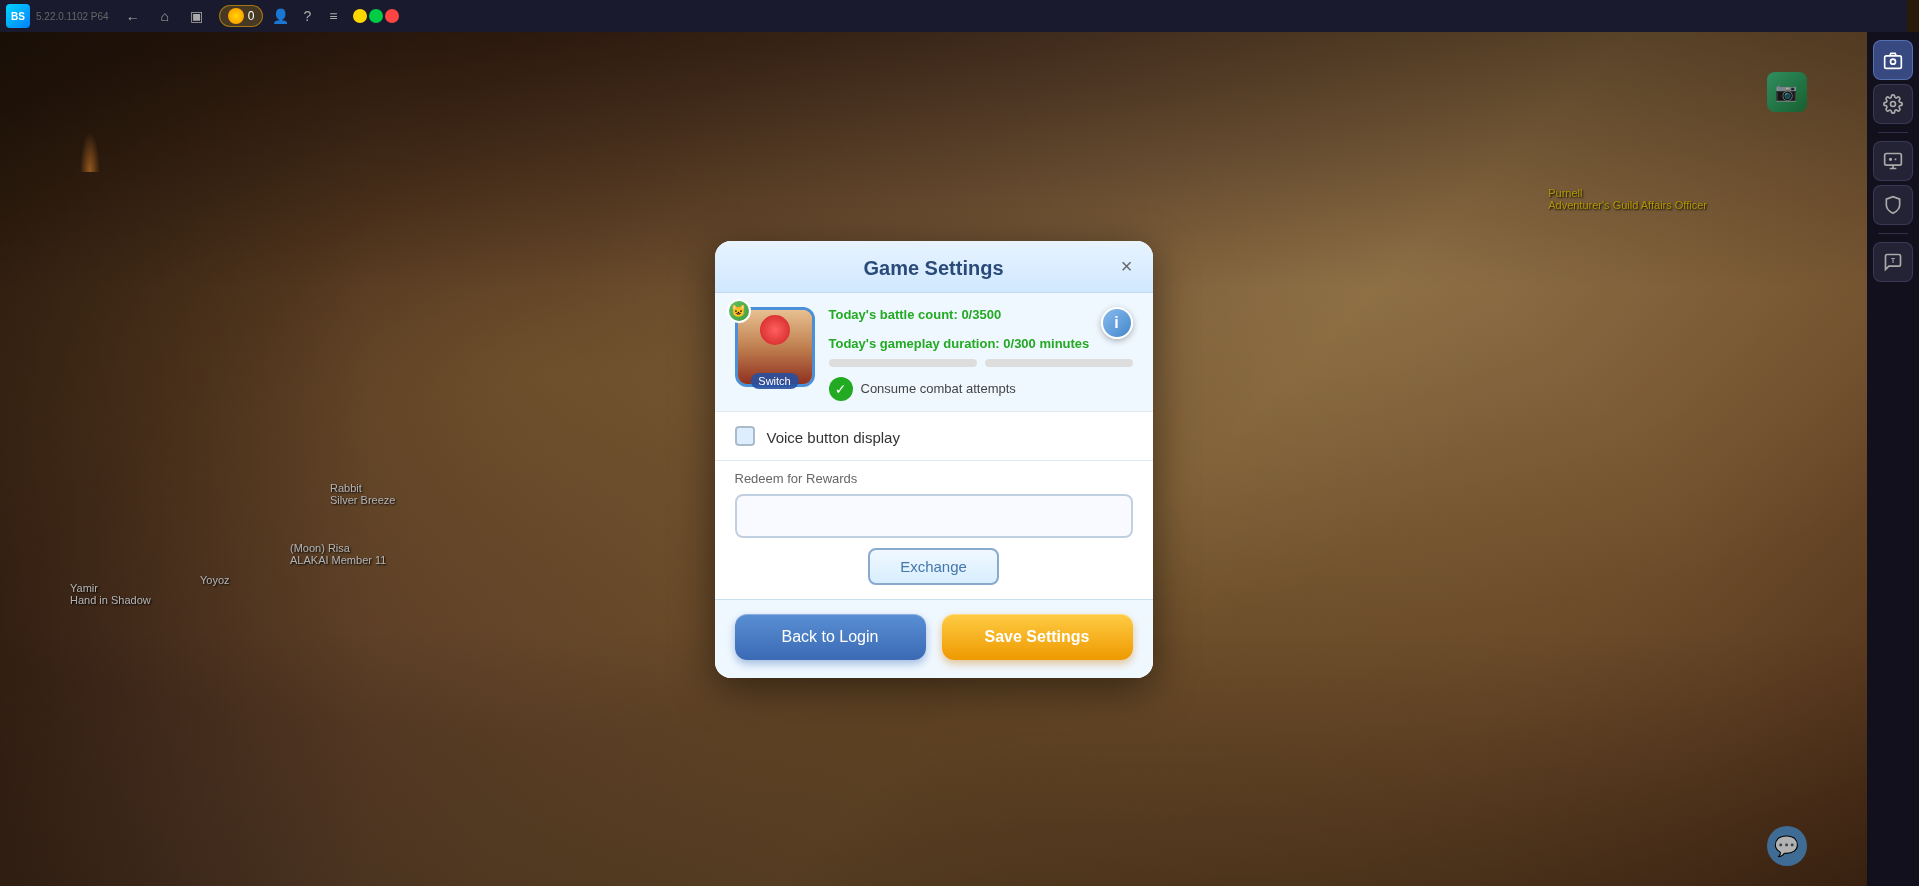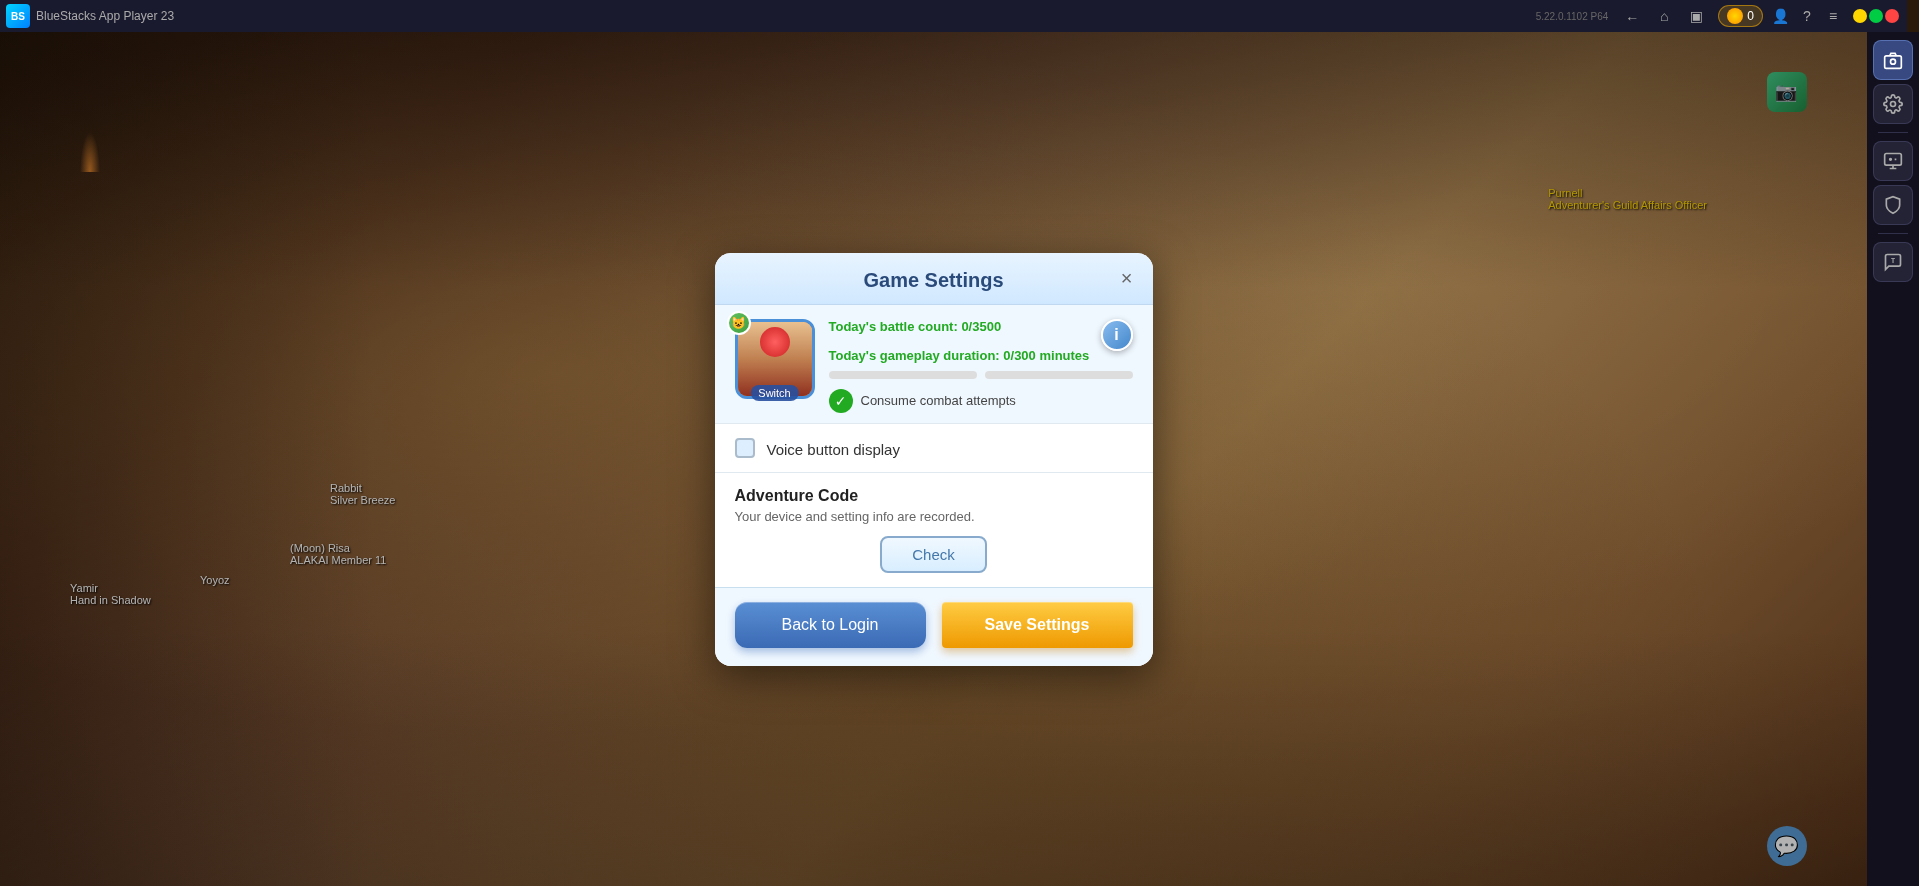--- a/index.html
+++ b/index.html
@@ -556,21 +556,21 @@
       font-weight: normal;
       cursor: pointer;
       box-shadow: 0 4px 8px rgba(50,100,180,0.4), inset 0 1px 0 rgba(255,255,255,0.3);
     }
 
     .btn-save-settings {
       flex: 1;
       padding: 14px;
       background: linear-gradient(180deg, #ffcc44, #ee9900);
       border: none;
-      border-radius: 4px;
+      border-radius: 12px;
       color: white;
       font-size: 16px;
       font-weight: bold;
       cursor: pointer;
       box-shadow: 0 4px 8px rgba(200,120,0,0.4), inset 0 1px 0 rgba(255,255,255,0.3);
     }
 
     
     .chat-bubble {
       position: absolute;
@@ -607,21 +607,20 @@
       z-index: 200;
     }
   </style>
 </head>
 <body>
 
 <div class="titlebar">
   <div class="titlebar-logo">
     <span>BS</span>
   </div>
-  <span class="titlebar-title">BlueStacks App Player 23</span>
   <span class="titlebar-version">5.22.0.1102  P64</span>
 
   <div class="titlebar-controls">
     <button class="titlebar-nav-btn">←</button>
     <button class="titlebar-nav-btn">⌂</button>
     <button class="titlebar-nav-btn">▣</button>
   </div>
 
   <div class="titlebar-coin">
     <div class="coin-icon"></div>
@@ -700,26 +699,26 @@
           </div>
           <button class="info-btn">i</button>
         </div>
       </div>
 
       <div class="voice-section">
         <div class="voice-checkbox"></div>
         <span class="voice-label">Voice button display</span>
       </div>
 
-      <div class="adventure-section">
-        <div class="section-title">Adventure Code</div>
-        <div class="section-desc">Your device and setting info are recorded.</div>
-        <button class="check-btn">Check</button>
+
+      <div class="redeem-section">
+        <div class="redeem-label">Redeem for Rewards</div>
+        <input class="redeem-input" type="text" placeholder="" style="">
+        <button class="exchange-btn">Exchange</button>
       </div>
-
 
       <div class="modal-footer">
         <button class="btn-back-login">Back to Login</button>
         <button class="btn-save-settings">Save Settings</button>
       </div>
 
     </div>
   </div>
 
   <div class="chat-bubble">💬</div>

